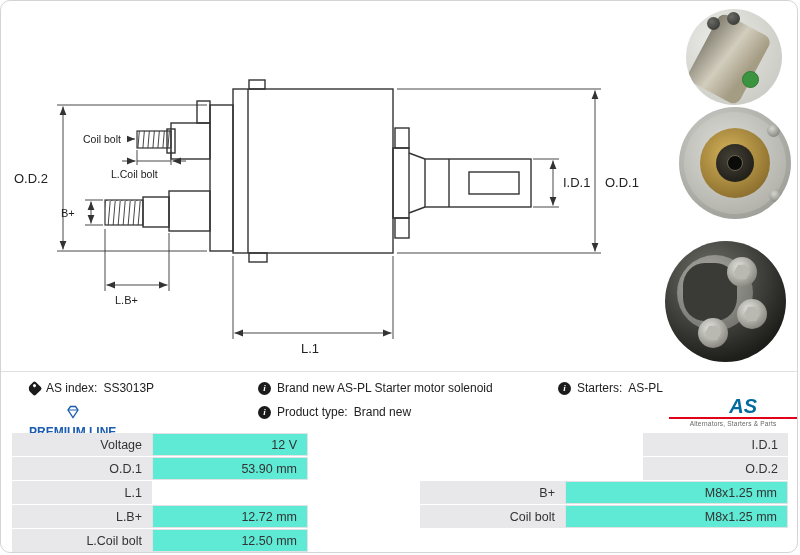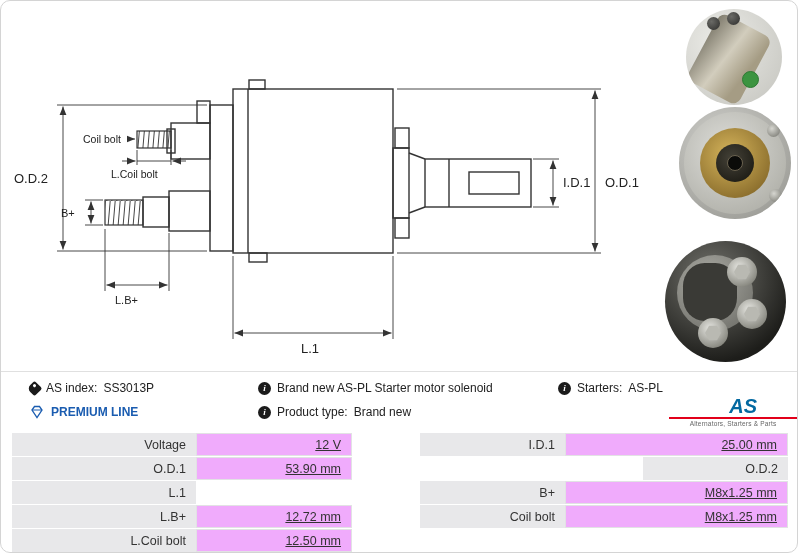--- a/index.html
+++ b/index.html
@@ -56,39 +56,39 @@
   .iico { width:13px; height:13px; border-radius:50%; background:#1b1b1b; color:#fff;
           font-size:9px; font-style:italic; font-weight:bold; flex:0 0 auto;
           display:flex; align-items:center; justify-content:center;
           font-family:"Liberation Serif", serif; }
   .tagico { width:11px; height:11px; background:#1b1b1b; border-radius:2px 2px 2px 5px;
           transform:rotate(45deg); position:relative; flex:0 0 auto; }
   .tagico::after { content:""; position:absolute; left:2px; top:2px; width:3px; height:3px;
           border-radius:50%; background:#fff; }
   .premium { color:#1a5cb0; font-weight:bold; }
   .pos-asindex { left:14px;  top:9px; }
-  .pos-premium { left:14px;  top:33px; }
+  .pos-premium { left:14px;  top:33px;flex-direction:column; }
   .pos-desc    { left:243px; top:9px; }
   .pos-ptype   { left:243px; top:33px; }
   .pos-prod    { left:543px; top:9px; }
   .pos-logo    { right:14px; top:24px; }
   .aslogo { text-align:center; line-height:1; }
   .aslogo .as { color:#0369a1; font-weight:bold; font-style:italic; font-size:20px;
           display:block; text-align:right; padding-right:40px; }
   .aslogo .bar { height:2px; background:#e2001a; width:128px; margin:1px 0 2px 0; }
   .aslogo .sub { font-size:6.5px; color:#666; letter-spacing:.2px; }
 
   
   .table { position:absolute; left:11px; top:432px; width:776px; }
   .row { display:flex; height:23px; margin-bottom:1px; }
   .cell { display:flex; align-items:center; justify-content:flex-end;
           padding-right:10px; font-size:12.5px; color:#333; }
   .lbl { background:#e8e8ea; }
-  .val { background:#f0abfc; border:1px solid #e2e2e4;text-decoration:underline; }
-  .c1l { width:184px; } .c1v { width:156px; }
+  .val { background:#5eead4; border:1px solid #e2e2e4; }
+  .c1l { width:140px; } .c1v { width:156px; }
   .sp  { flex:1; }
   .c2l { width:145px; } .c2v { width:223px; }
   .ghost { visibility:hidden; }
 </style>
 </head>
 <body>
 
 <div class="page">
 
   <svg class="drawing" width="650" height="368" viewBox="0 0 650 368">
@@ -243,21 +243,20 @@
 
   </div>
 
   <div class="table">
 
     <div class="row">
       <div class="cell lbl c1l">Voltage</div>
       <div class="cell val c1v">12 V</div>
       <div class="sp"></div>
       <div class="cell lbl c2l">I.D.1</div>
-      <div class="cell val c2v">25.00 mm</div>
     </div>
 
     <div class="row">
       <div class="cell lbl c1l">O.D.1</div>
       <div class="cell val c1v">53.90 mm</div>
       <div class="sp"></div>
       <div class="cell lbl c2l">O.D.2</div>
     </div>
 
     <div class="row">

